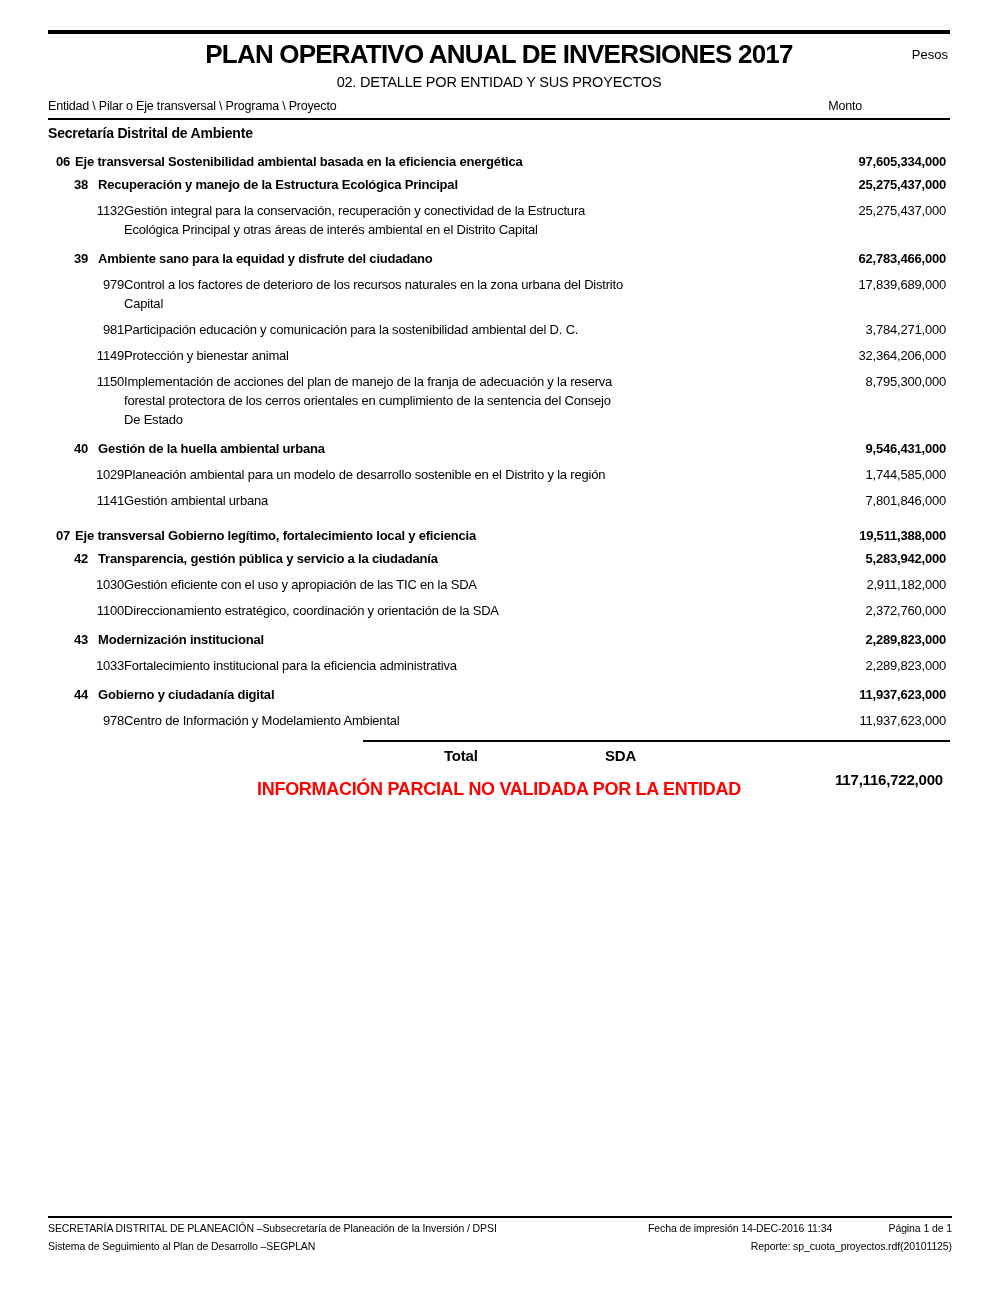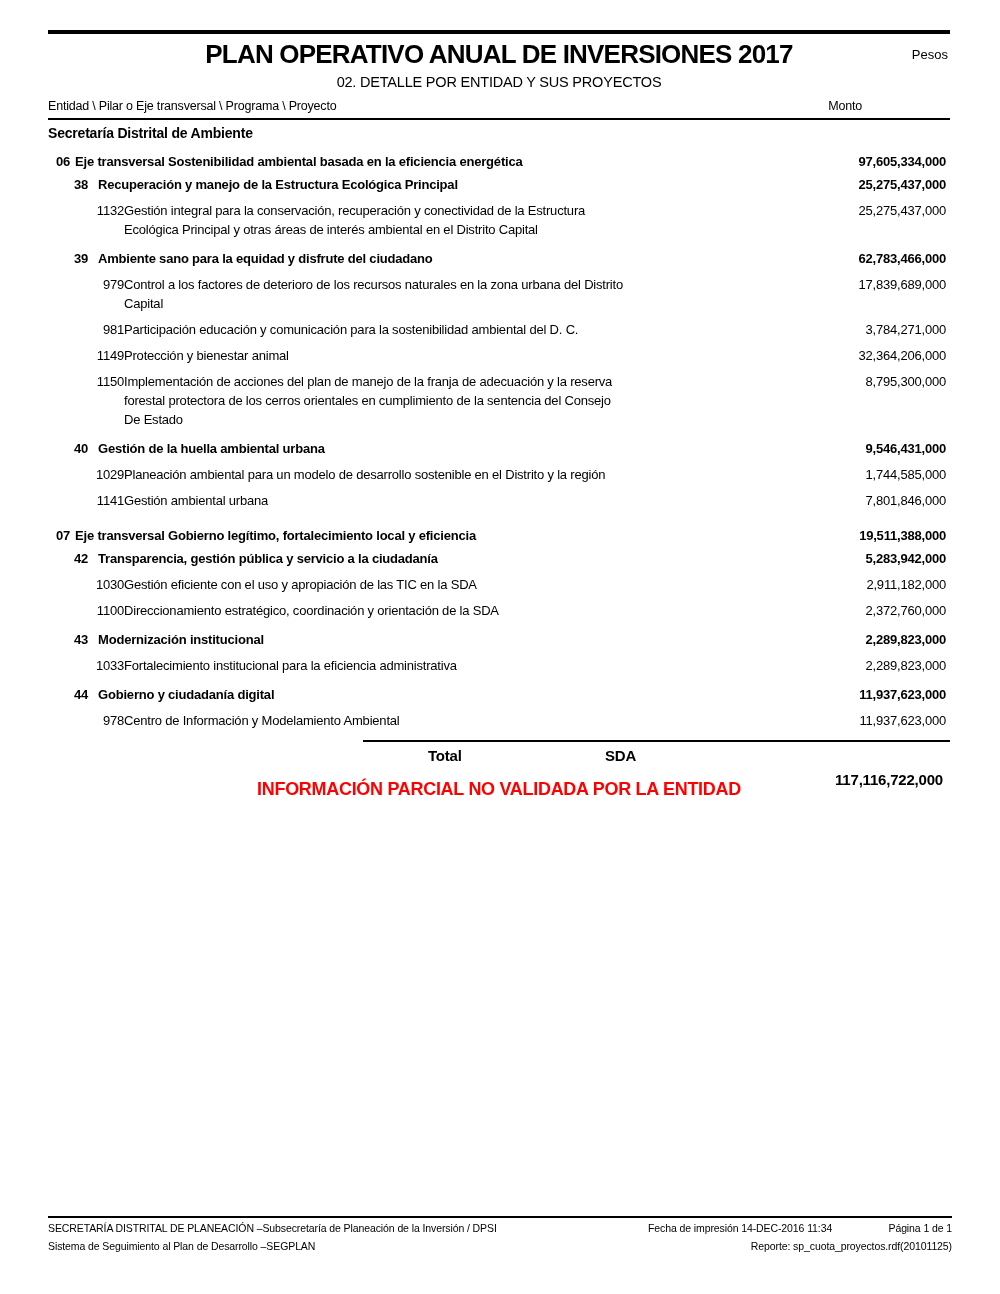--- a/index.html
+++ b/index.html
@@ -37,21 +37,21 @@
   .row-programa { padding-left:26px; font-weight:700;align-items:flex-end; }
   .row-programa .code { margin-right:10px; }
 
   .row-proyecto { margin-top:7px; }
   .row-proyecto .code { width:76px; text-align:right; flex-shrink:0; }
   .row-proyecto .desc { width:500px; }
 
   .total-section { position:relative; margin-top:10px; height:30px;
                    font-size:15px; font-weight:700; }
   .total-rule { position:absolute; left:315px; right:0; top:0; border-top:2px solid #000; }
-  .total-label { position:absolute; left:380px; top:7px; }
+  .total-label { position:absolute; left:396px; top:7px; }
   .total-entity { position:absolute; left:557px; top:7px; }
   .total-amount { position:absolute; right:7px; top:7px;margin-top:24px; }
 
   .warning { margin-top:9px; text-align:center; font-size:18px; font-weight:700;
              color:#FF0000; letter-spacing:-0.3px; }
 
   .footer { position:absolute; top:1216px; left:48px; width:904px;
             font-size:10.5px; letter-spacing:-0.1px; }
   .footer-rule { border-top:2px solid #000; }
   .footer-line { position:relative; height:14px; }

